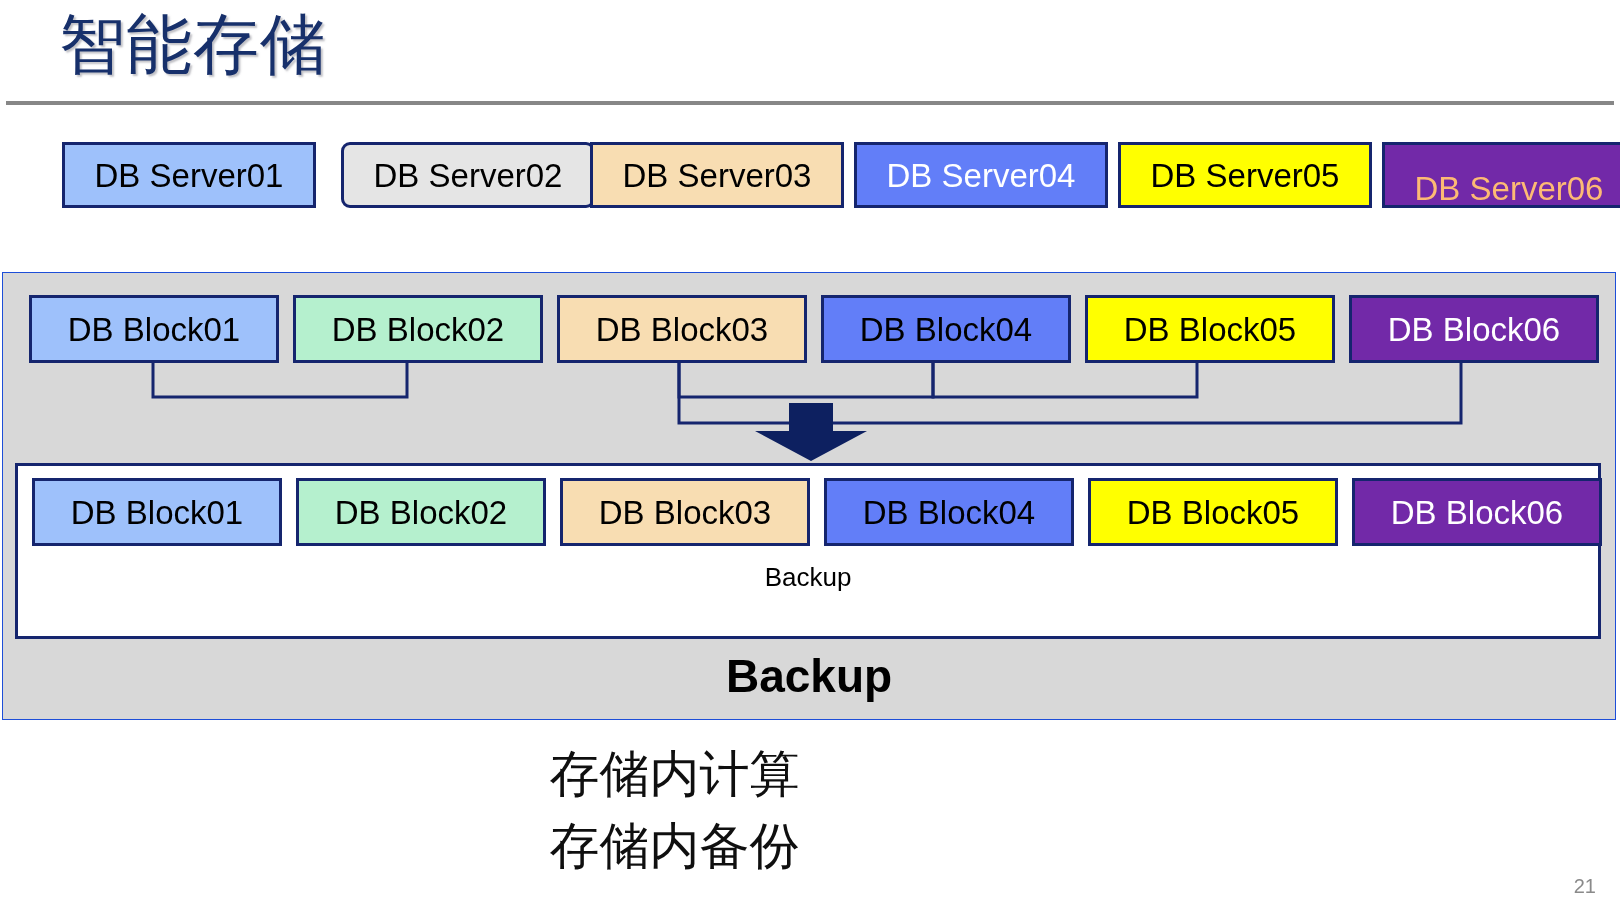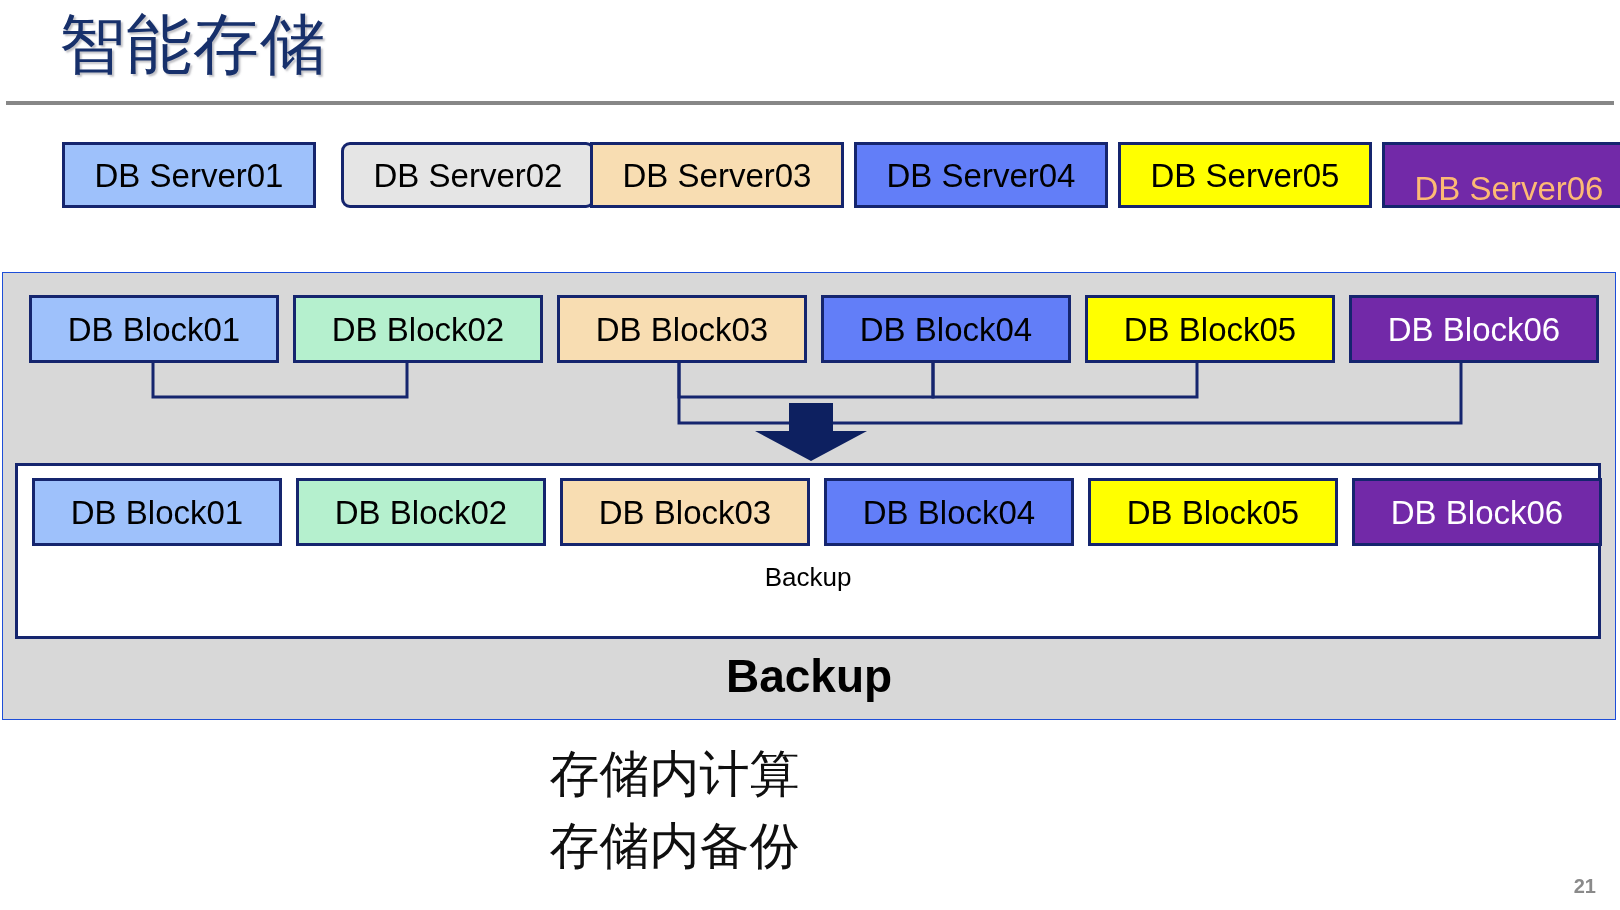--- a/index.html
+++ b/index.html
@@ -152,40 +152,39 @@
     color: #0f0f0f;
     font-weight: 400;
   }
 
   #page-number {
     position: absolute;
     right: 24px;
     bottom: 12px;
     font-size: 20px;
     color: #8a8a8a;
-    font-weight: bold;
   }
 </style>
 </head>
 <body>
 
 <div id="slide-title">智能存储</div>
 <div id="title-rule"></div>
 
 <div id="server-row">
     <div class="node" style="left: 24px; width: 254px; background: rgb(158, 193, 251); color: rgb(0, 0, 0);">
       <span>DB Server01</span>
     </div>
     <div class="node" style="left: 303px; width: 254px; background: #e5e5e5; color: rgb(0, 0, 0); border-radius: 9px;">
       <span>DB Server02</span>
     </div>
     <div class="node" style="left: 552px; width: 254px; background: rgb(248, 221, 178); color: rgb(0, 0, 0);">
       <span>DB Server03</span>
     </div>
-    <div class="node" style="left: 816px; width: 254px; background: rgb(98, 126, 248); color: #000000;">
+    <div class="node" style="left: 816px; width: 254px; background: rgb(98, 126, 248); color: #ffffff;">
       <span>DB Server04</span>
     </div>
     <div class="node" style="left: 1080px; width: 254px; background: rgb(255, 255, 0); color: rgb(0, 0, 0);">
       <span>DB Server05</span>
     </div>
     <div class="node" style="left: 1344px; width: 254px; background: rgb(114, 41, 168); color: #fdba74; align-items: flex-end;">
       <span>DB Server06</span>
     </div>
   </div>
 

